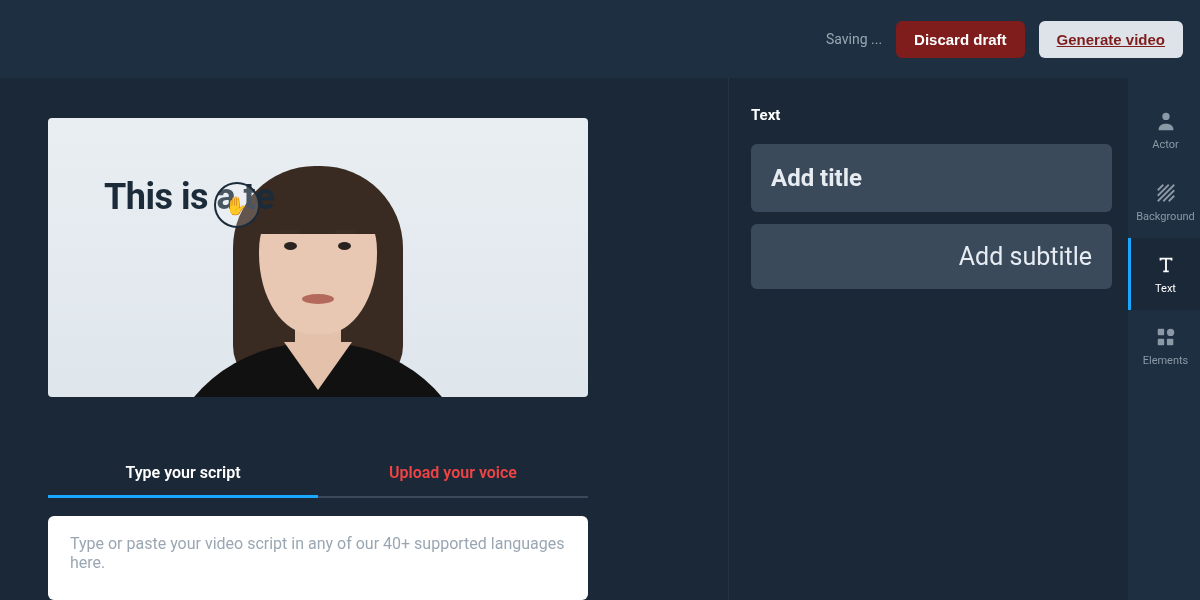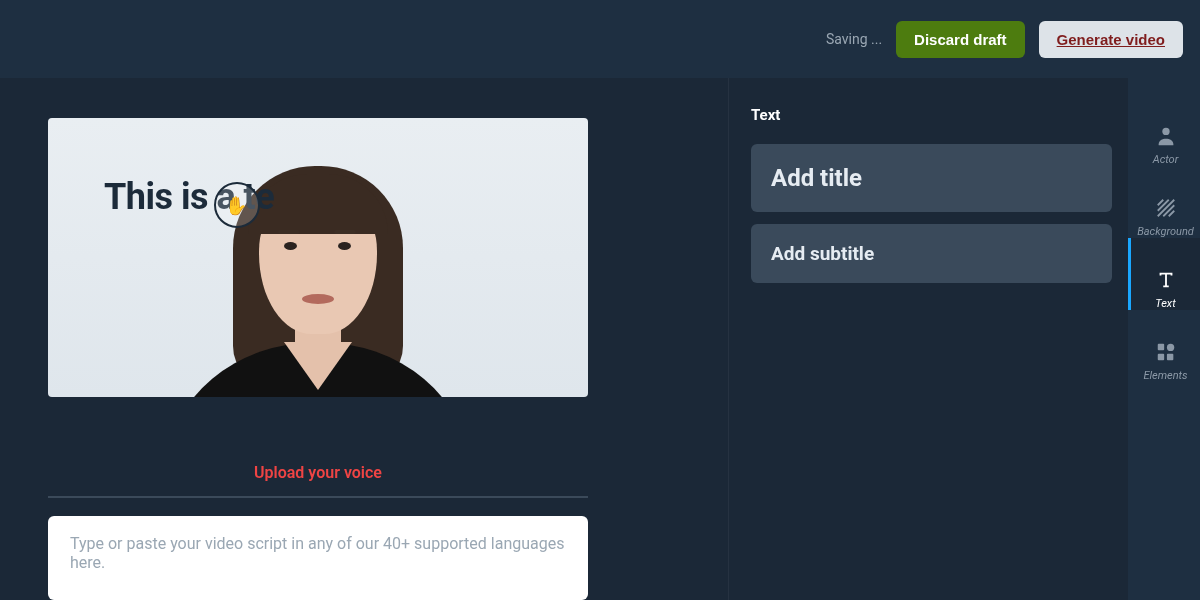--- a/index.html
+++ b/index.html
@@ -13,21 +13,21 @@
     align-items: center;
     justify-content: flex-end;
     padding: 0 17px;
     gap: 14px;
   }
   .saving { color: #9aa7b3; font-size: 14px; }
   .btn {
     border: none; border-radius: 6px; padding: 10px 18px;
     font-size: 15px; font-weight: 600; cursor: pointer;
   }
-  .btn-discard { background: #4d7c0f; color: #fff; }
+  .btn-discard { background: #7f1d1d; color: #fff; }
   .btn-generate { background: #dde3e8; color: #7f1d1d; cursor: default; text-decoration: underline; }
 
   
   .main {
     position: absolute; top: 78px; left: 0; right: 0; bottom: 0;
     display: flex;
     background: #1b2837;
   }
 
   
@@ -150,37 +150,36 @@
   .panel-title { font-size: 15px; font-weight: 700; margin-bottom: 20px; }
   .text-option {
     background: #3a4a5b;
     border-radius: 6px;
     margin-bottom: 12px;
     padding: 18px 20px;
     color: #e6ecf2;
     cursor: pointer;
   }
   .text-option.title { font-size: 24px; font-weight: 700; padding: 20px 20px; }
-  .text-option.subtitle { font-size: 19px; font-weight: 700; }
+  .text-option.subtitle { font-size: 25px; font-weight: 400; text-align: right; }
   .text-option.body { font-size: 14px; padding: 14px 20px; }
 
   
   .tool-sidebar {
     flex: 0 0 72px;
     background: #1e2f41;
     display: flex; flex-direction: column;
     padding-top: 16px;
   }
   .tool {
-    display:flex; flex-direction:column; align-items:center; justify-content:flex-end;
+    display:flex; flex-direction:column; align-items:center; justify-content:center;
     height: 72px; gap: 6px;
     color: #8b98a6; font-size: 11px;
     cursor: pointer;
     border-left: 3px solid transparent;
-    font-style: italic;
   }
   .tool.active {
     background: #1b2837;
     color: #fff;
     border-left: 3px solid #1aa7ff;
   }
   .tool svg { width: 22px; height: 22px; }
 </style>
 </head>
 <body>
@@ -206,20 +205,21 @@
           <div class="brow r"></div>
         <div class="eye l"></div>
           <div class="eye r"></div>
         <div class="lips"></div>
       </div>
       <div class="canvas-text">This is a te</div>
       <div class="cursor-circle">✋</div>
     </div>
 
     <div class="script-tabs">
+      <div class="script-tab active">Type your script</div>
       <div class="script-tab">Upload your voice</div>
     </div>
 
     <div class="script-box">
       <textarea placeholder="Type or paste your video script in any of our 40+ supported languages here." style=""></textarea>
     </div>
   </div>
 
   <div class="right-col">
     <div class="panel-title">Text</div>

